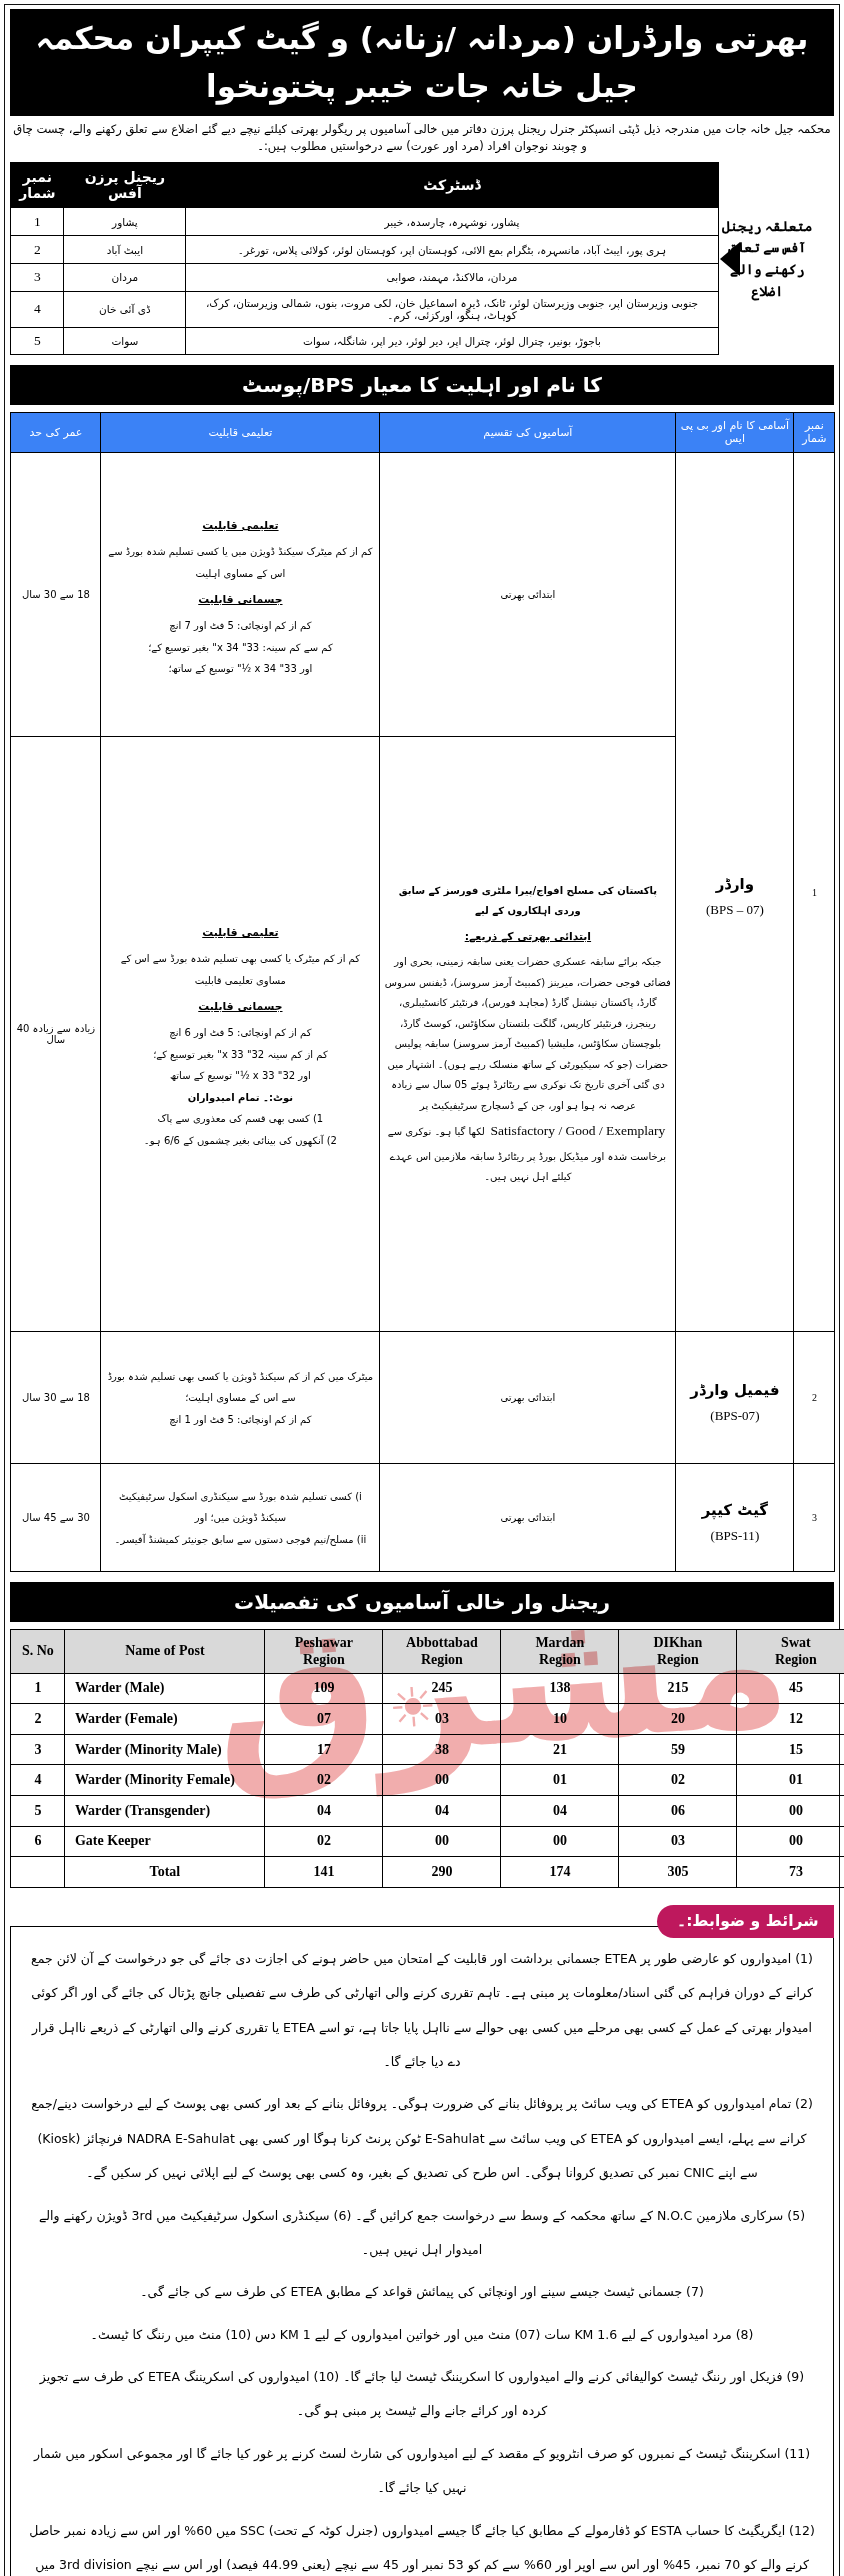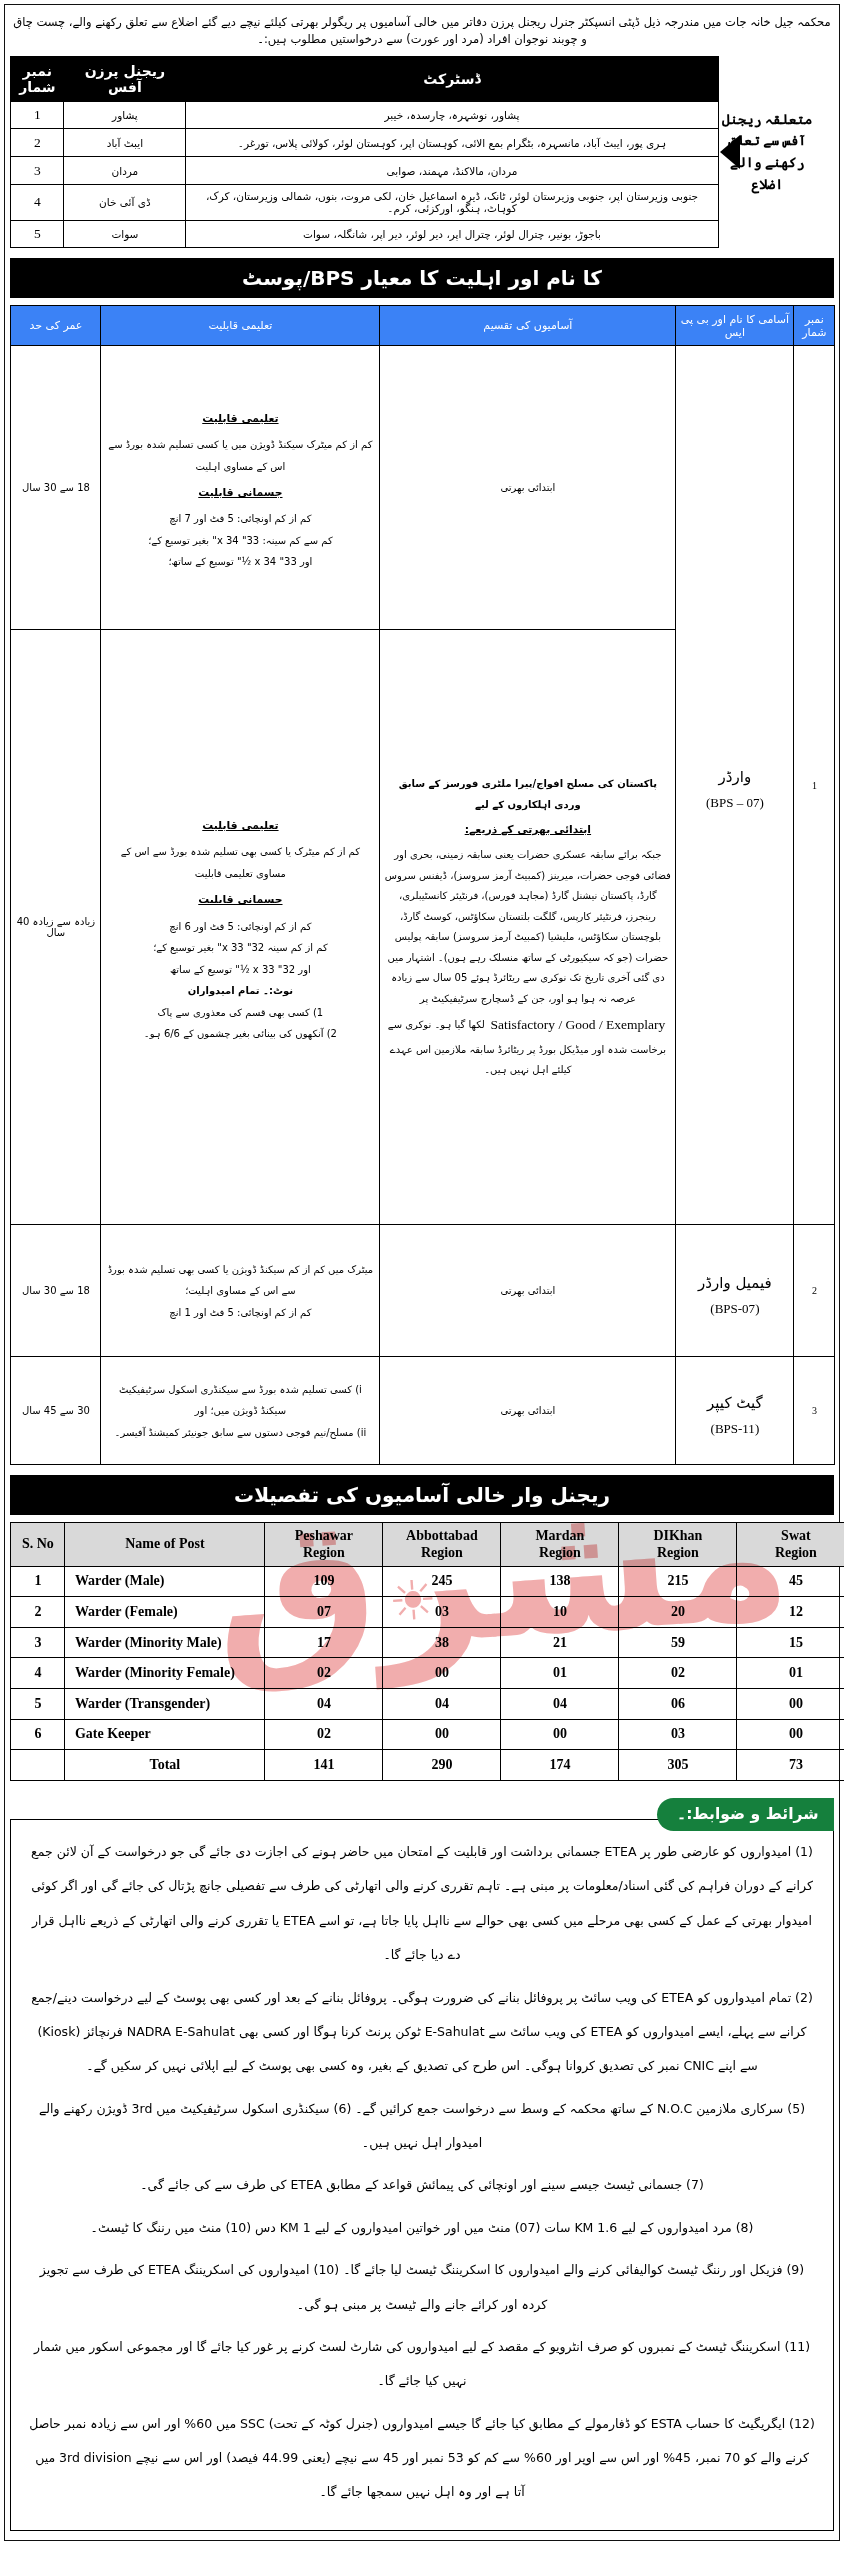--- a/index.html
+++ b/index.html
@@ -26,52 +26,55 @@
   .tri { position:absolute; left:1.4px; top:50%; transform:translateY(-50%); width:0; height:0;
          border-top:17.6px solid transparent; border-bottom:17.6px solid transparent; border-right:20px solid #000; }
 
   
   .post-table { direction:rtl; border-collapse:collapse; width:100%; table-layout:fixed; }
   .post-table th { background:#3b82f6; color:#fff; font-size:11px; font-weight:normal; padding:6.8px 1.4px; border:1.4px solid #000; }
   .post-table td { border:1.4px solid #000; vertical-align:middle; text-align:center; padding:5.4px 4px; font-size:10px; background:#fff; }
   .post-table .ul { font-weight:bold; text-decoration:underline; display:block; margin:4px 0; font-size:10.8px; }
   .pre { white-space:pre-line; }
   .qual-cell, .dist-cell { line-height:2.15; }
-  .post-name { font-size:15px; font-weight:normal; line-height:2.4; }
+  .post-name { font-size:15px; font-weight:bold; line-height:2.4; }
   .post-bps { font-size:13px; font-family:Liberation Serif, serif; font-weight:normal; }
   .serial-big { font-size:15px; font-family:"Liberation Serif", serif; vertical-align:top; padding-top:12px; }
   .dist-long { font-size:9.8px; line-height:2.05; }
   .dist-en { font-family:"Liberation Serif", serif; font-size:13.5px; font-weight:normal; direction:ltr; display:inline-block; margin:1.4px 2.7px; }
 
   
   .vac-wrap { position:relative; margin-top:5.4px; }
   .vac-table { border-collapse:collapse; width:100%; table-layout:fixed; direction:ltr;
                font-family:"Liberation Serif", serif; }
   .vac-table th { background:#d9d9d9; border:1.4px solid #000; font-size:14px; font-weight:bold; padding:4px 1.4px; white-space:pre-line; line-height:1.25; }
   .vac-table td { border:1.4px solid #000; font-size:14px; padding:6.8px 2.7px; text-align:center; font-weight:600; background:transparent; }
   .vac-table td.postname { text-align:left; padding-left:9.5px;margin-top:44px; }
   .vac-table tr.total td { font-weight:bold; }
   .watermark { position:absolute; z-index:6; top:-41px; left:203px; direction:rtl; pointer-events:none;
                font-size:183px; font-weight:bold; line-height:1; transform:rotate(-4deg);
                mix-blend-mode:multiply; opacity:0.85; }
   .watermark .sun { position:absolute; left:174px; top:87px; font-size:54px; }
 
   
   .ribbon-row { direction:rtl; margin:17.6px 0 4px 0; }
-  .ribbon { display:inline-block; background:#15803d; color:#fff; font-size:15.6px; font-weight:bold;
+  .ribbon { display:inline-block; background:#be185d; color:#fff; font-size:15.6px; font-weight:bold;
             padding:6.8px 15px 8px 20px; border-radius:19px 0 0 19px; margin-left:-6.8px; }
   .terms-box { border:1.4px solid #000; border-top:1.4px solid #000; padding:6.8px 9.5px 12px 9.5px; margin-top:-16px; }
   .flow { direction:rtl; text-align:center; font-size:12.5px; line-height:2.75; margin:8px; }
 </style>
 </head>
 <body>
 
 <div class="page">
   <div class="frame">
 
+    <div class="band title-band">
+      <span>بھرتی وارڈران (مردانہ /زنانہ) و گیٹ کیپران محکمہ جیل خانہ جات خیبر پختونخوا</span>
+    </div>
 
     <div class="intro">محکمہ جیل خانہ جات میں مندرجہ ذیل ڈپٹی انسپکٹر جنرل ریجنل پرزن دفاتر میں خالی آسامیوں پر ریگولر بھرتی کیلئے نیچے دیے گئے اضلاع سے تعلق رکھنے والے، چست چاق و چوبند نوجوان افراد (مرد اور عورت) سے درخواستیں مطلوب ہیں:۔</div>
 
     <div class="district-wrap">
       <table class="district-table">
         <colgroup>
             <col style="width:auto">
             <col style="width:122px">
             <col style="width:53px">
           </colgroup>

